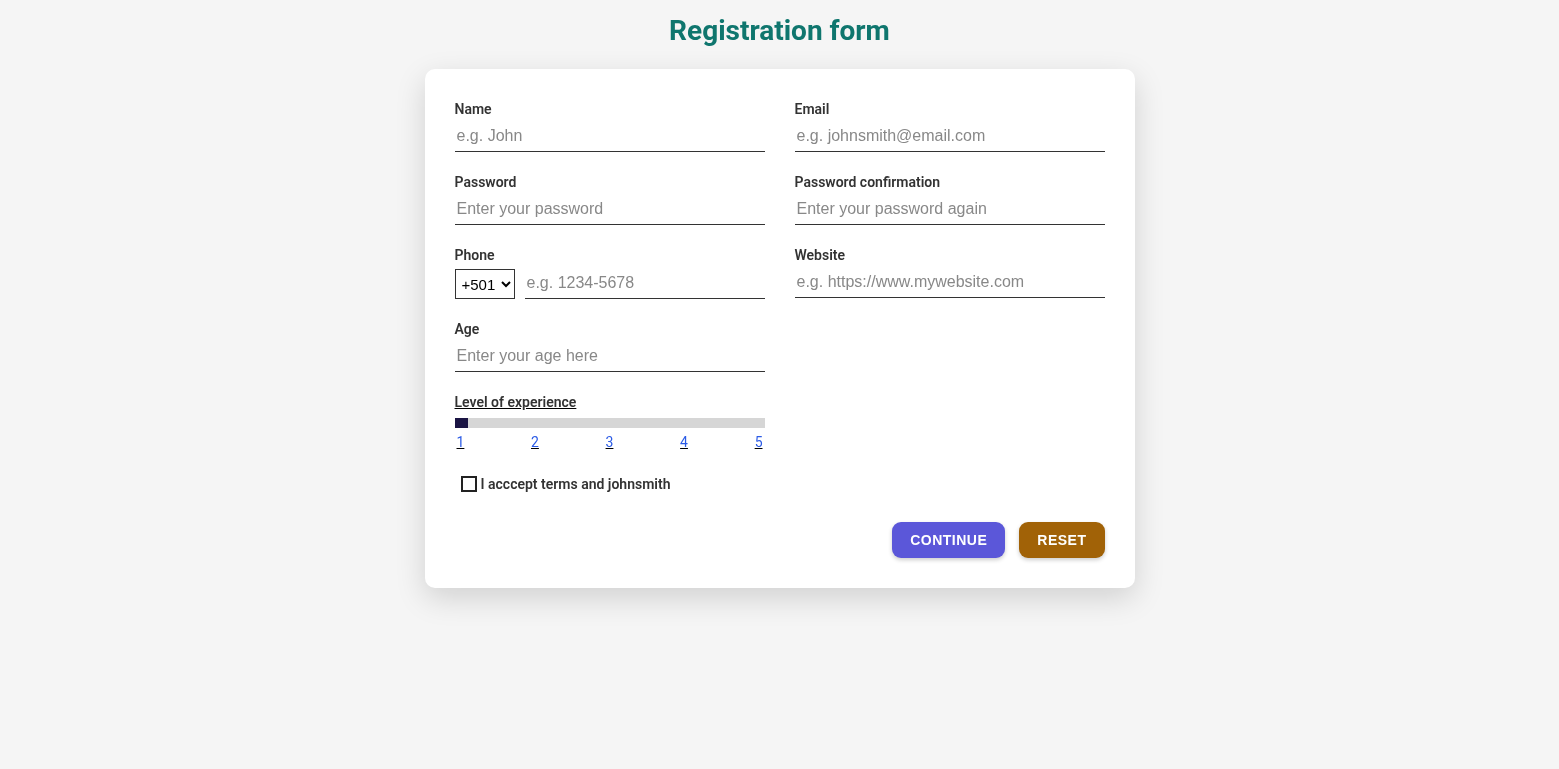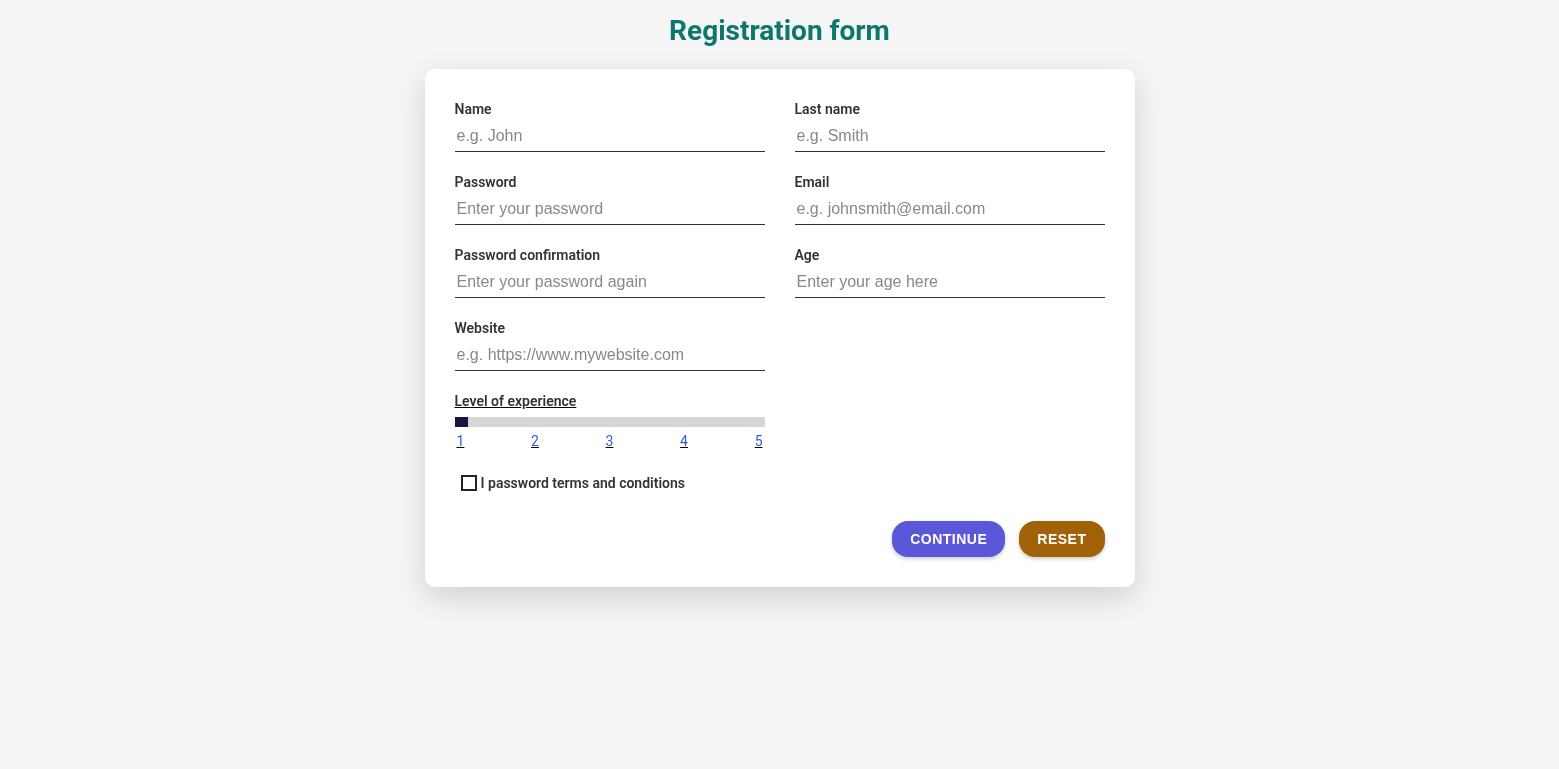--- a/index.html
+++ b/index.html
@@ -124,21 +124,21 @@
     }
     .button-row {
       grid-column: 1 / -1;
       display: flex;
       justify-content: flex-end;
       gap: 14px;
       margin-top: 8px;
     }
     .btn {
       border: none;
-      border-radius: 16px;
+      border-radius: 9px;
       padding: 10px 18px;
       font-size: 14px;
       font-weight: 700;
       color: #fff;
       cursor: pointer;
       letter-spacing: 0.5px;
       box-shadow: 0 2px 4px rgba(0,0,0,0.2);
     }
     .btn-continue {
       background: #5b57d9;
@@ -153,70 +153,75 @@
 <h1 class="page-title">Registration form</h1>
 
 <div class="form-card">
   <div class="form-grid">
 
     <div class="field-group">
       <label class="field-label">Name</label>
       <input type="text" class="text-input" placeholder="e.g. John" style="">
     </div>
 
-    <div class="field-group">
-      <label class="field-label">Last name</label>
-      <input type="text" class="text-input" placeholder="e.g. Smith" style="">
+
+    <div class="field-group">
+      <label class="field-label">Email</label>
+      <input type="email" class="text-input" placeholder="e.g. johnsmith@email.com" style="">
     </div>
 
     <div class="field-group">
       <label class="field-label">Password</label>
       <input type="password" class="text-input" placeholder="Enter your password" style="">
     </div>
 
     <div class="field-group">
-      <label class="field-label">Email</label>
-      <input type="email" class="text-input" placeholder="e.g. johnsmith@email.com" style="">
-    </div>
-
-    <div class="field-group">
       <label class="field-label">Password confirmation</label>
       <input type="password" class="text-input" placeholder="Enter your password again" style="">
     </div>
 
+    <div class="field-group">
+      <label class="field-label">Phone</label>
+      <div class="phone-row">
+        <select class="phone-select">
+          <option>+501</option>
+        </select>
+        <input type="tel" class="text-input phone-number-input" placeholder="e.g. 1234-5678" style="">
+      </div>
+    </div>
+
+    <div class="field-group">
+      <label class="field-label">Website</label>
+      <input type="text" class="text-input" placeholder="e.g. https://www.mywebsite.com" style="">
+    </div>
 
     <div class="field-group">
       <label class="field-label">Age</label>
       <input type="text" class="text-input" placeholder="Enter your age here" style="">
-    </div>
-
-    <div class="field-group">
-      <label class="field-label">Website</label>
-      <input type="text" class="text-input" placeholder="e.g. https://www.mywebsite.com" style="">
     </div>
 
     <div class="field-group full-span">
       <label class="field-label">Level of experience</label>
       <div class="slider-wrap">
         <div class="slider-track">
           <div class="slider-thumb"></div>
         </div>
         <div class="slider-labels">
           <span>1</span>
           <span>2</span>
           <span>3</span>
           <span>4</span>
           <span>5</span>
         </div>
       </div>
     </div>
 
     <div class="checkbox-row">
       <span class="checkbox-box"></span>
-      <span class="checkbox-label">I password terms and conditions</span>
+      <span class="checkbox-label">I acccept terms and johnsmith</span>
     </div>
 
     <div class="button-row">
       <button class="btn btn-continue">CONTINUE</button>
       <button class="btn btn-reset">RESET</button>
     </div>
 
   </div>
 </div>
 

